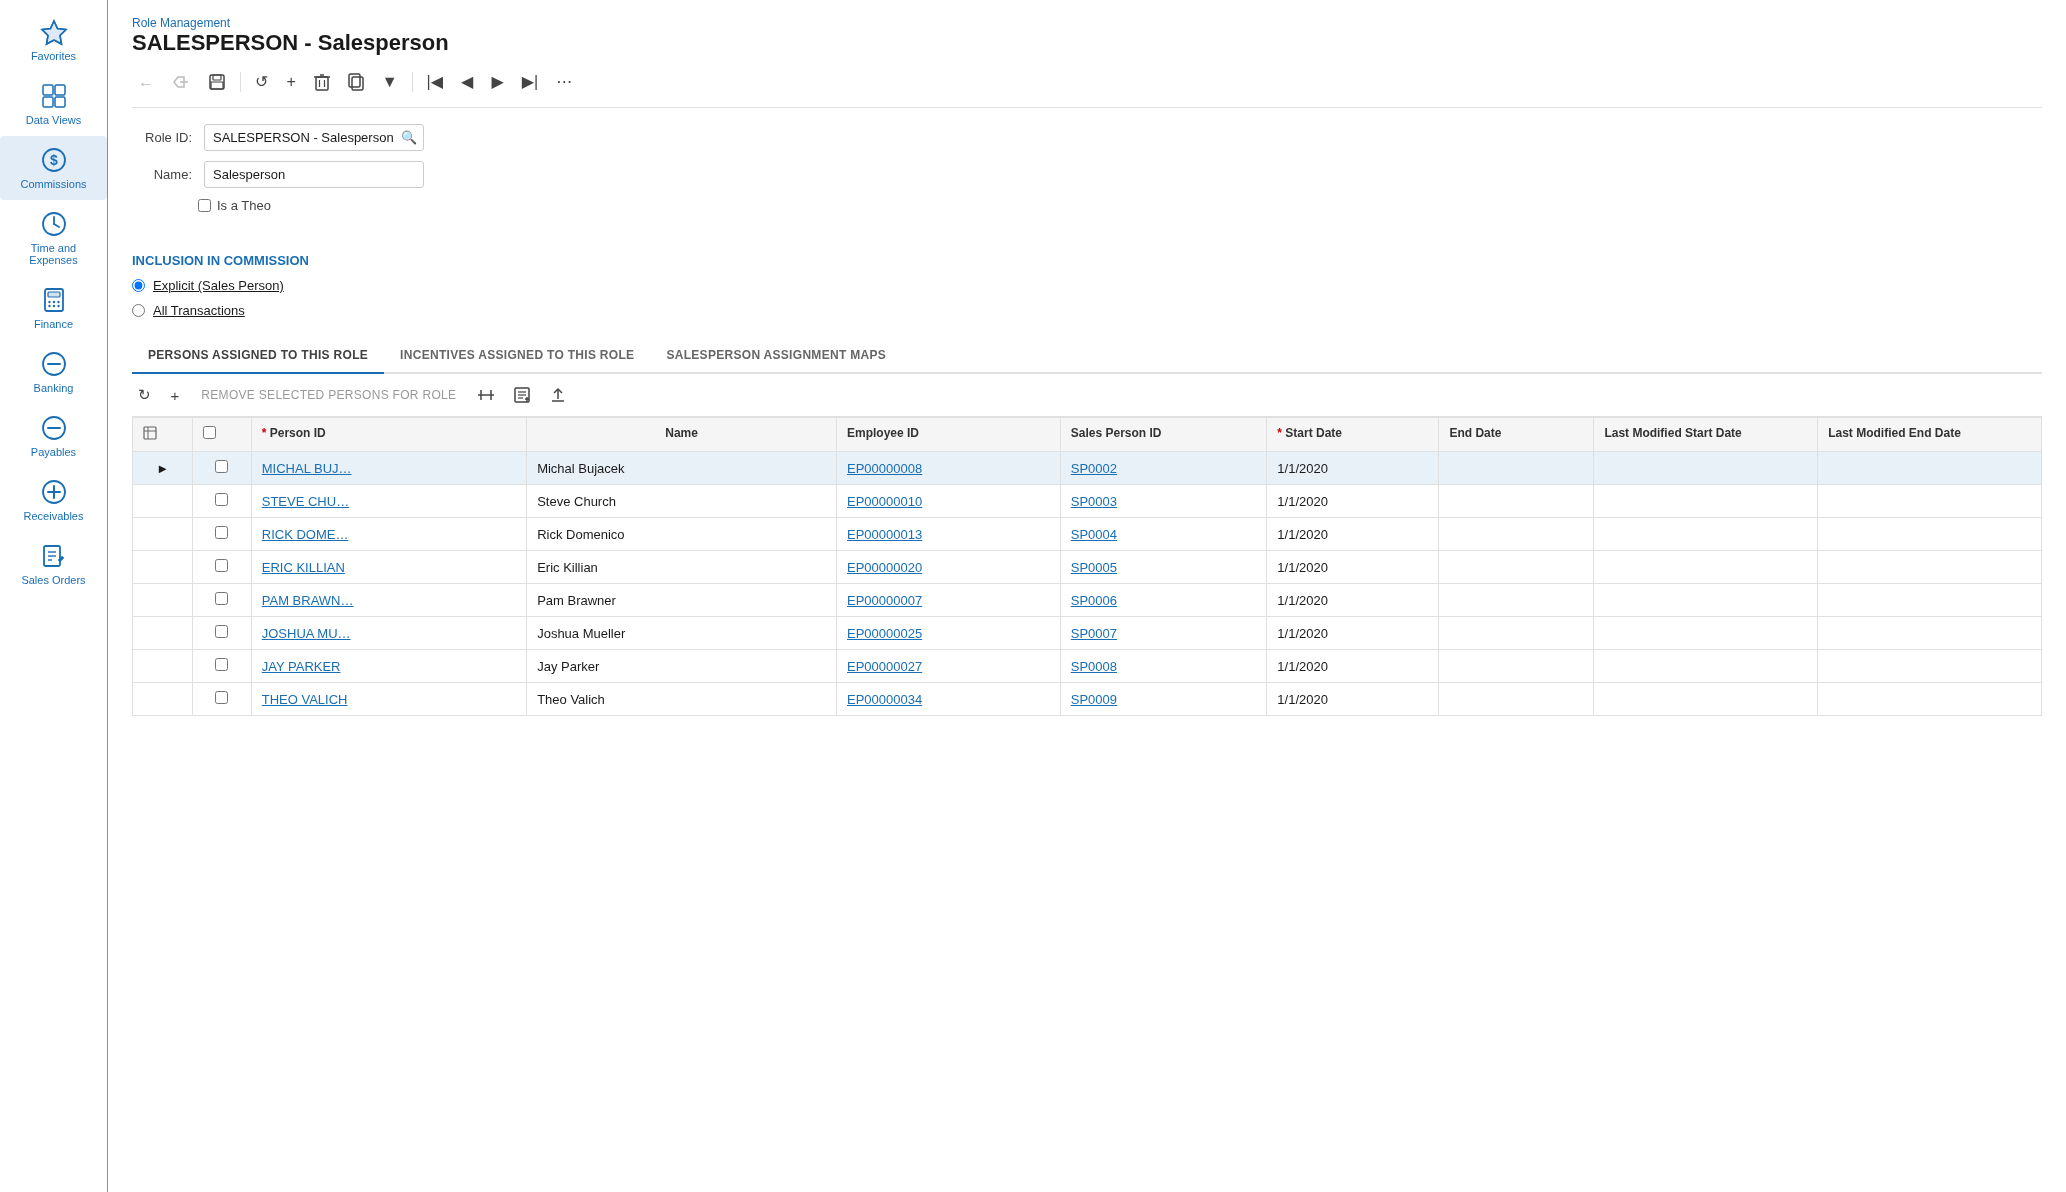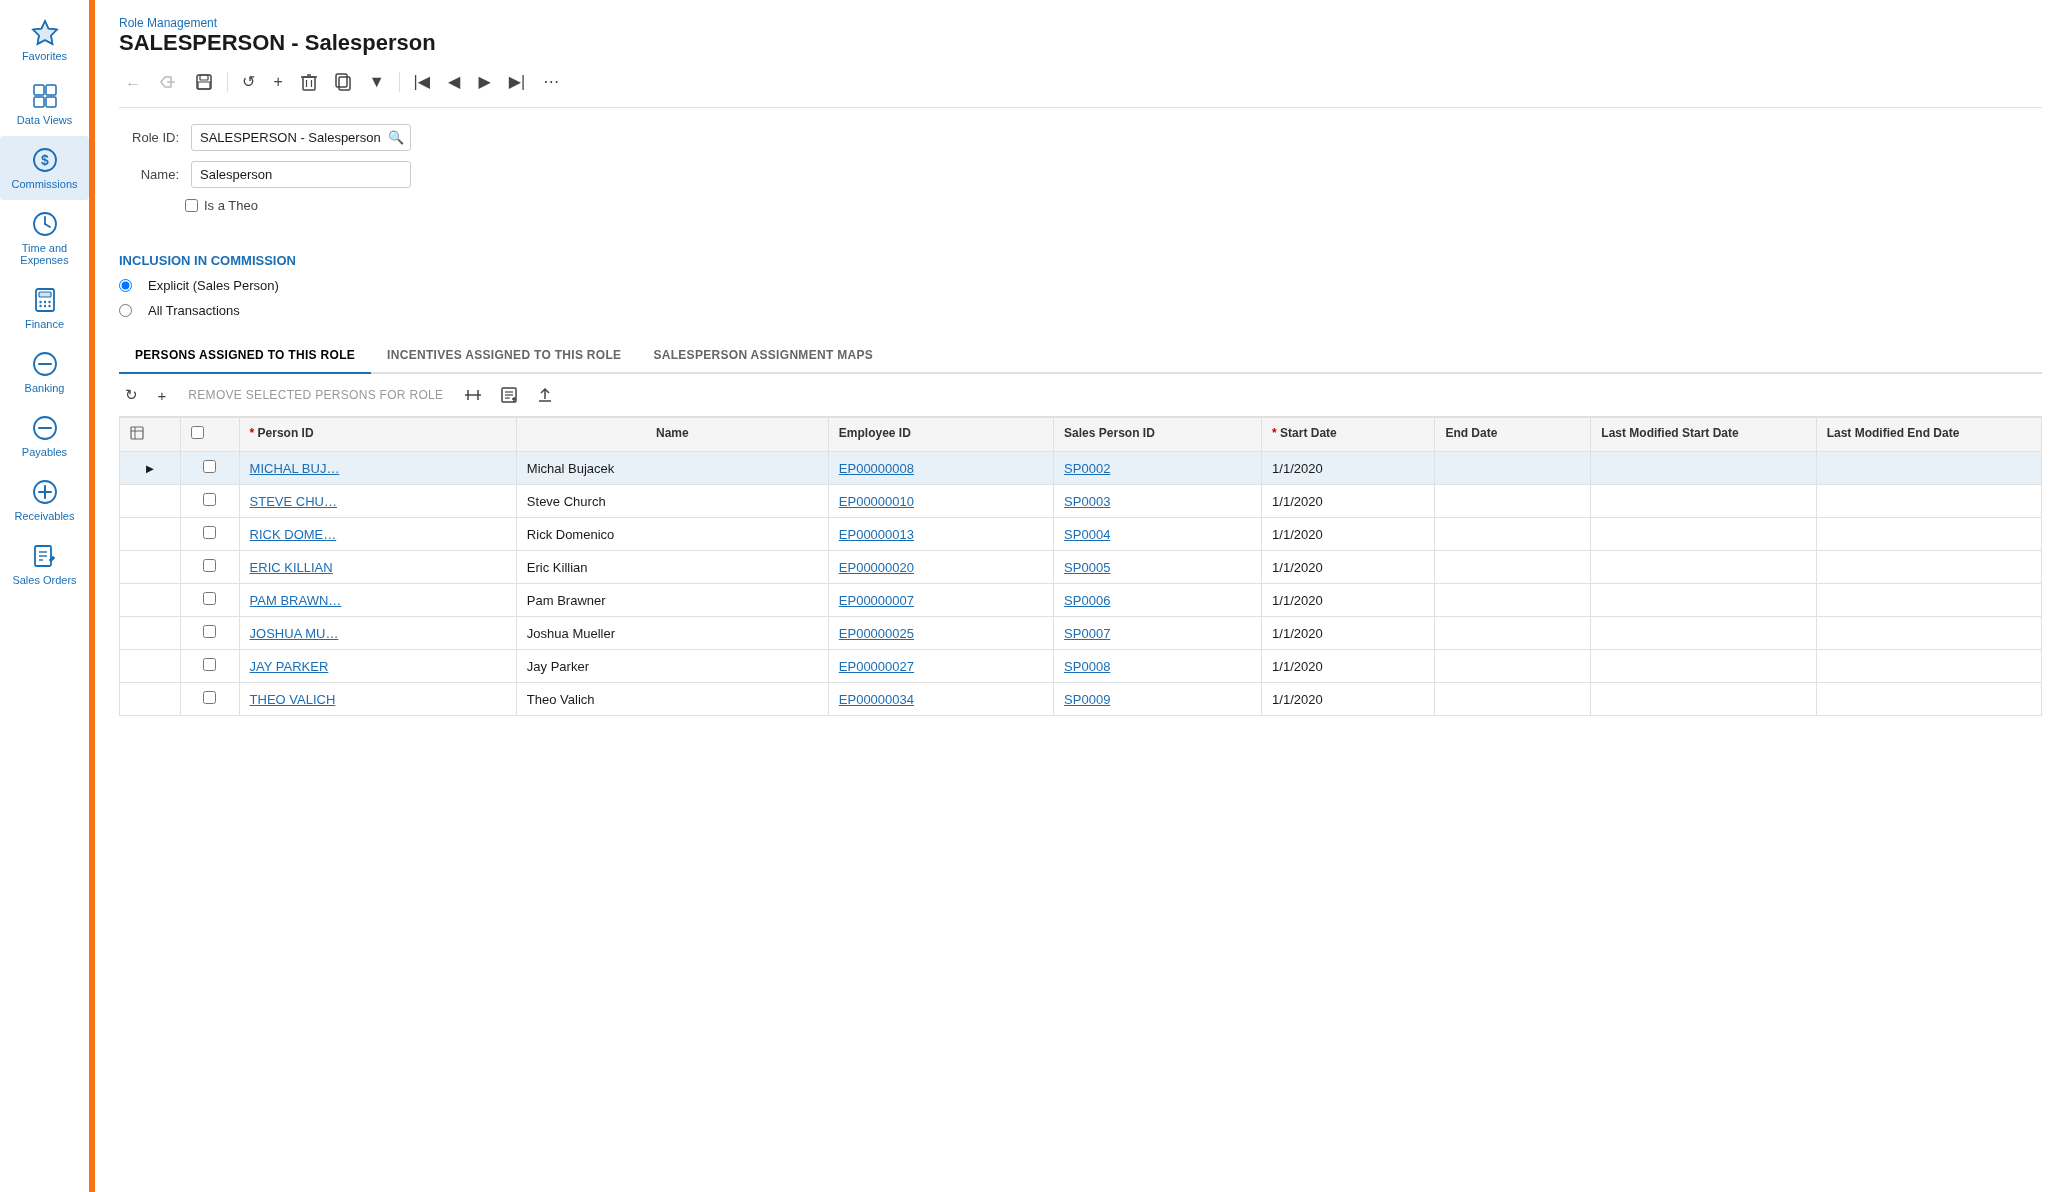--- a/index.html
+++ b/index.html
@@ -1,22 +1,22 @@
 <!DOCTYPE html>
 <html><head>
   <meta charset="utf-8">
   <style>
     * { box-sizing: border-box; margin: 0; padding: 0; }
     body { font-family: -apple-system, BlinkMacSystemFont, 'Segoe UI', Arial, sans-serif; font-size: 13px; background: #fff; display: flex; height: 100vh; overflow: hidden; }
 
     
     .sidebar {
-      width: 95px;
+      width: 108px;
       background: #fff;
-      border-right: 6px solid #f97316;
+      border-right: 1px solid #f97316;
       display: flex;
       flex-direction: column;
       align-items: center;
       padding-top: 8px;
       flex-shrink: 0;
     }
     .sidebar-item {
       display: flex;
       flex-direction: column;
       align-items: center;
@@ -106,37 +106,37 @@
       cursor: pointer;
       color: #666;
       font-size: 13px;
     }
     .checkbox-row { display: flex; align-items: center; gap: 6px; }
     .checkbox-label { color: #444; font-size: 13px; }
 
     
     .commission-section { display: flex; flex-direction: column; gap: 10px; }
     .commission-title { color: #1a6eb5; font-size: 13px; font-weight: 600; }
-    .radio-row { display: flex; align-items: center; gap: 16px; font-size: 13px; color: #1a1a1a; }
+    .radio-row { display: flex; align-items: center; gap: 8px; font-size: 13px; color: #1a1a1a; text-decoration: underline; }
 
     
     .tabs { display: flex; border-bottom: 2px solid #e0e0e0; margin-bottom: 0; }
     .tab {
       padding: 10px 16px;
       font-size: 12px;
       font-weight: 600;
       color: #666;
       cursor: pointer;
       border-bottom: 2px solid transparent;
       margin-bottom: -2px;
       text-transform: uppercase;
       letter-spacing: 0.3px;
       white-space: nowrap;
     }
-    .tab.active { color: #000000; border-bottom: 2px solid #1a6eb5; }
+    .tab.active { color: #404040; border-bottom: 2px solid #1a6eb5; }
 
     
     .table-toolbar {
       display: flex;
       align-items: center;
       gap: 8px;
       padding: 8px 0;
       border-bottom: 1px solid #e0e0e0;
     }
     .table-toolbar-btn {

